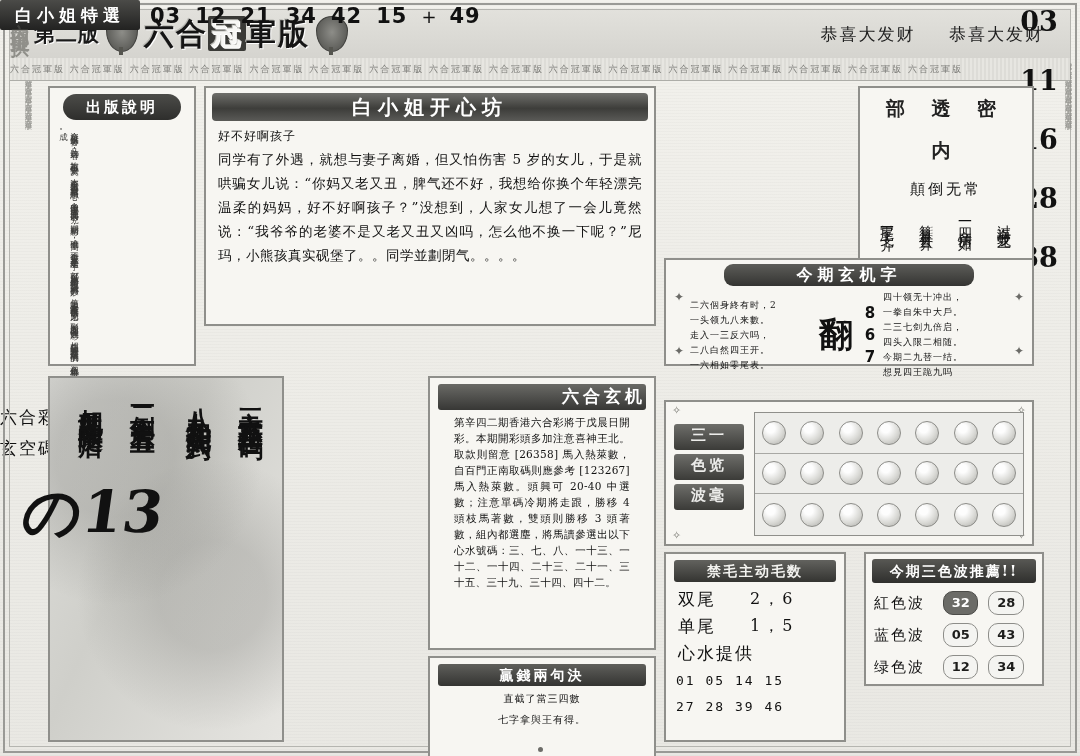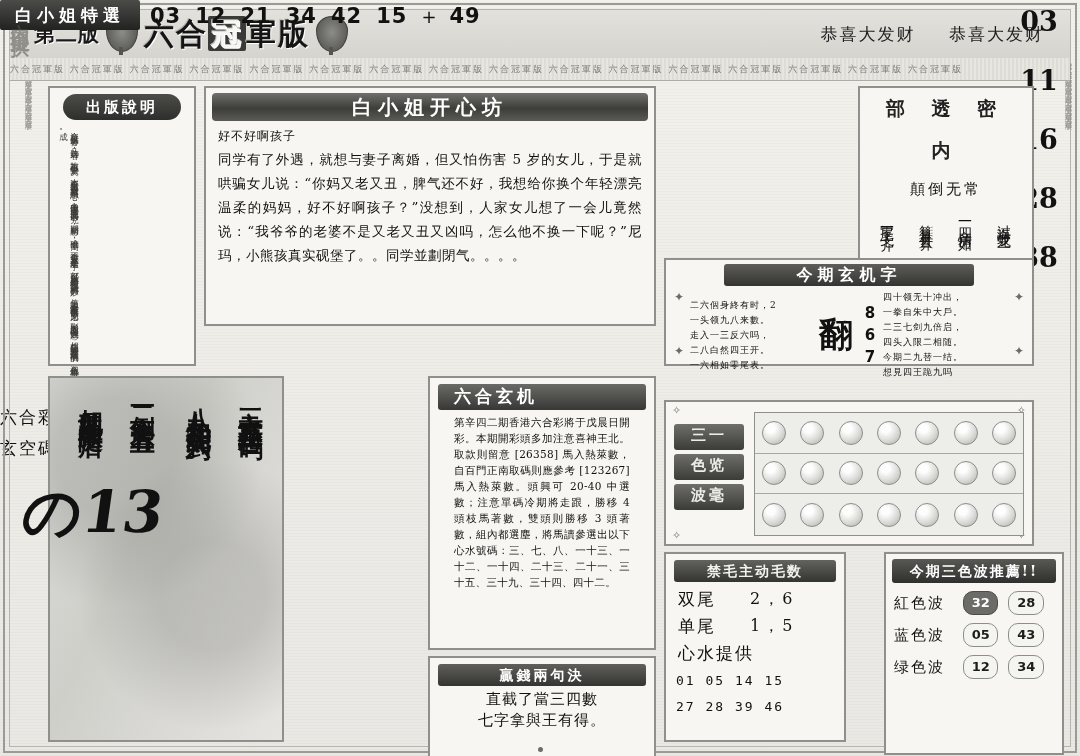--- a/index.html
+++ b/index.html
@@ -169,41 +169,41 @@
     display:flex;flex-direction:column;gap:28px;align-items:center;
   }
   #inner-tips .nlist div{
     font-size:27px;font-weight:bold;color:#111;
     font-family:"DejaVu Serif","Liberation Serif",serif;
   }
 
   
   #xuanji{left:428px;top:376px;width:228px;height:274px;}
   #xuanji .cap{
-    margin:6px 8px 4px;height:26px;line-height:26px;text-align:left;
+    margin:6px 8px 4px;height:26px;line-height:26px;text-align:right;
     font-size:17px;letter-spacing:4px;color:#fff;
     background:linear-gradient(180deg,#6a6a66,#373735);border-radius:3px;
     font-family:Liberation Sans, sans-serif;font-weight:bold;padding-left:16px;
   }
   #xuanji .body{
     margin:2px 24px;font-size:10.5px;line-height:16px;text-align:justify;
     font-family:"DejaVu Serif","Liberation Serif",serif;letter-spacing:0.3px;
   }
 
   
   #win2{left:428px;top:656px;width:228px;height:111px;}
   #win2 .cap{
     margin:6px 8px 3px;height:22px;line-height:22px;text-align:center;
     font-size:14px;letter-spacing:3px;color:#fff;
     background:linear-gradient(180deg,#5f5f5b,#343432);border-radius:3px;
     font-family:"DejaVu Serif","Liberation Serif",serif;font-weight:bold;
   }
   #win2 .line{
-    text-align:center;font-size:15px;line-height:21px;
-    font-family:Liberation Serif, serif;letter-spacing:1px;
+    text-align:center;font-size:10px;line-height:21px;
+    font-family:Liberation Mono, monospace;letter-spacing:1px;
   }
 
   
   #xuankong{left:664px;top:86px;width:186px;height:168px;border:none;background:none;}
   #xuankong .t1{font-size:17px;letter-spacing:2px;font-family:"DejaVu Serif","Liberation Serif",serif;}
   #xuankong .t2{font-size:17px;letter-spacing:2px;margin-top:8px;font-family:"DejaVu Serif","Liberation Serif",serif;}
   #xuankong .glyph{
     margin-top:14px;text-align:center;font-size:58px;font-weight:bold;
     font-family:"DejaVu Serif","Liberation Serif",serif;
     transform:skewX(-8deg);
@@ -230,21 +230,21 @@
   #neibu .cols .c{
     writing-mode:vertical-rl;font-size:14px;line-height:24px;letter-spacing:3px;
     font-family:"DejaVu Serif","Liberation Serif",serif;
   }
 
   
   #jinqi{left:664px;top:258px;width:370px;height:108px;}
   #jinqi .cap{
     margin:4px auto 2px;width:250px;height:22px;line-height:22px;text-align:center;
     font-size:16px;letter-spacing:5px;
-    background:linear-gradient(180deg,#5d5d59,#343432);color:#fff;border-radius:3px;
+    background:linear-gradient(180deg,#5d5d59,#343432);color:#fff;border-radius:9px;
     font-family:"DejaVu Serif","Liberation Serif",serif;font-weight:bold;
   }
   #jinqi .grid{
     position:absolute;left:6px;right:6px;top:30px;bottom:4px;
     display:grid;grid-template-columns:1fr 42px 26px 1fr;align-items:center;
   }
   #jinqi .txt{
     font-size:9px;line-height:15px;letter-spacing:1px;
     font-family:"DejaVu Serif","Liberation Serif",serif;
   }
@@ -299,21 +299,21 @@
     font-family:"DejaVu Serif","Liberation Serif",serif;
   }
   #tails .row .k{font-size:17px;letter-spacing:2px;width:72px;}
   #tails .row .v{font-size:16px;letter-spacing:3px;}
   #tails .nums{
     margin:6px 10px 0;font-size:13px;line-height:20px;letter-spacing:2px;
     font-family:"DejaVu Sans Mono","Liberation Mono",monospace;
   }
 
   
-  #colorwave{left:884px;top:552px;width:180px;height:203px;}
+  #colorwave{left:864px;top:552px;width:180px;height:134px;}
   #colorwave .cap{
     margin:5px 6px 6px;height:24px;line-height:24px;text-align:center;
     font-size:14px;letter-spacing:2px;color:#fff;
     background:linear-gradient(180deg,#585854,#2f2f2d);border-radius:3px;
     font-family:"DejaVu Serif","Liberation Serif",serif;font-weight:bold;
   }
   #colorwave .row{
     display:flex;align-items:center;margin:8px 8px;
   }
   #colorwave .row .name{

